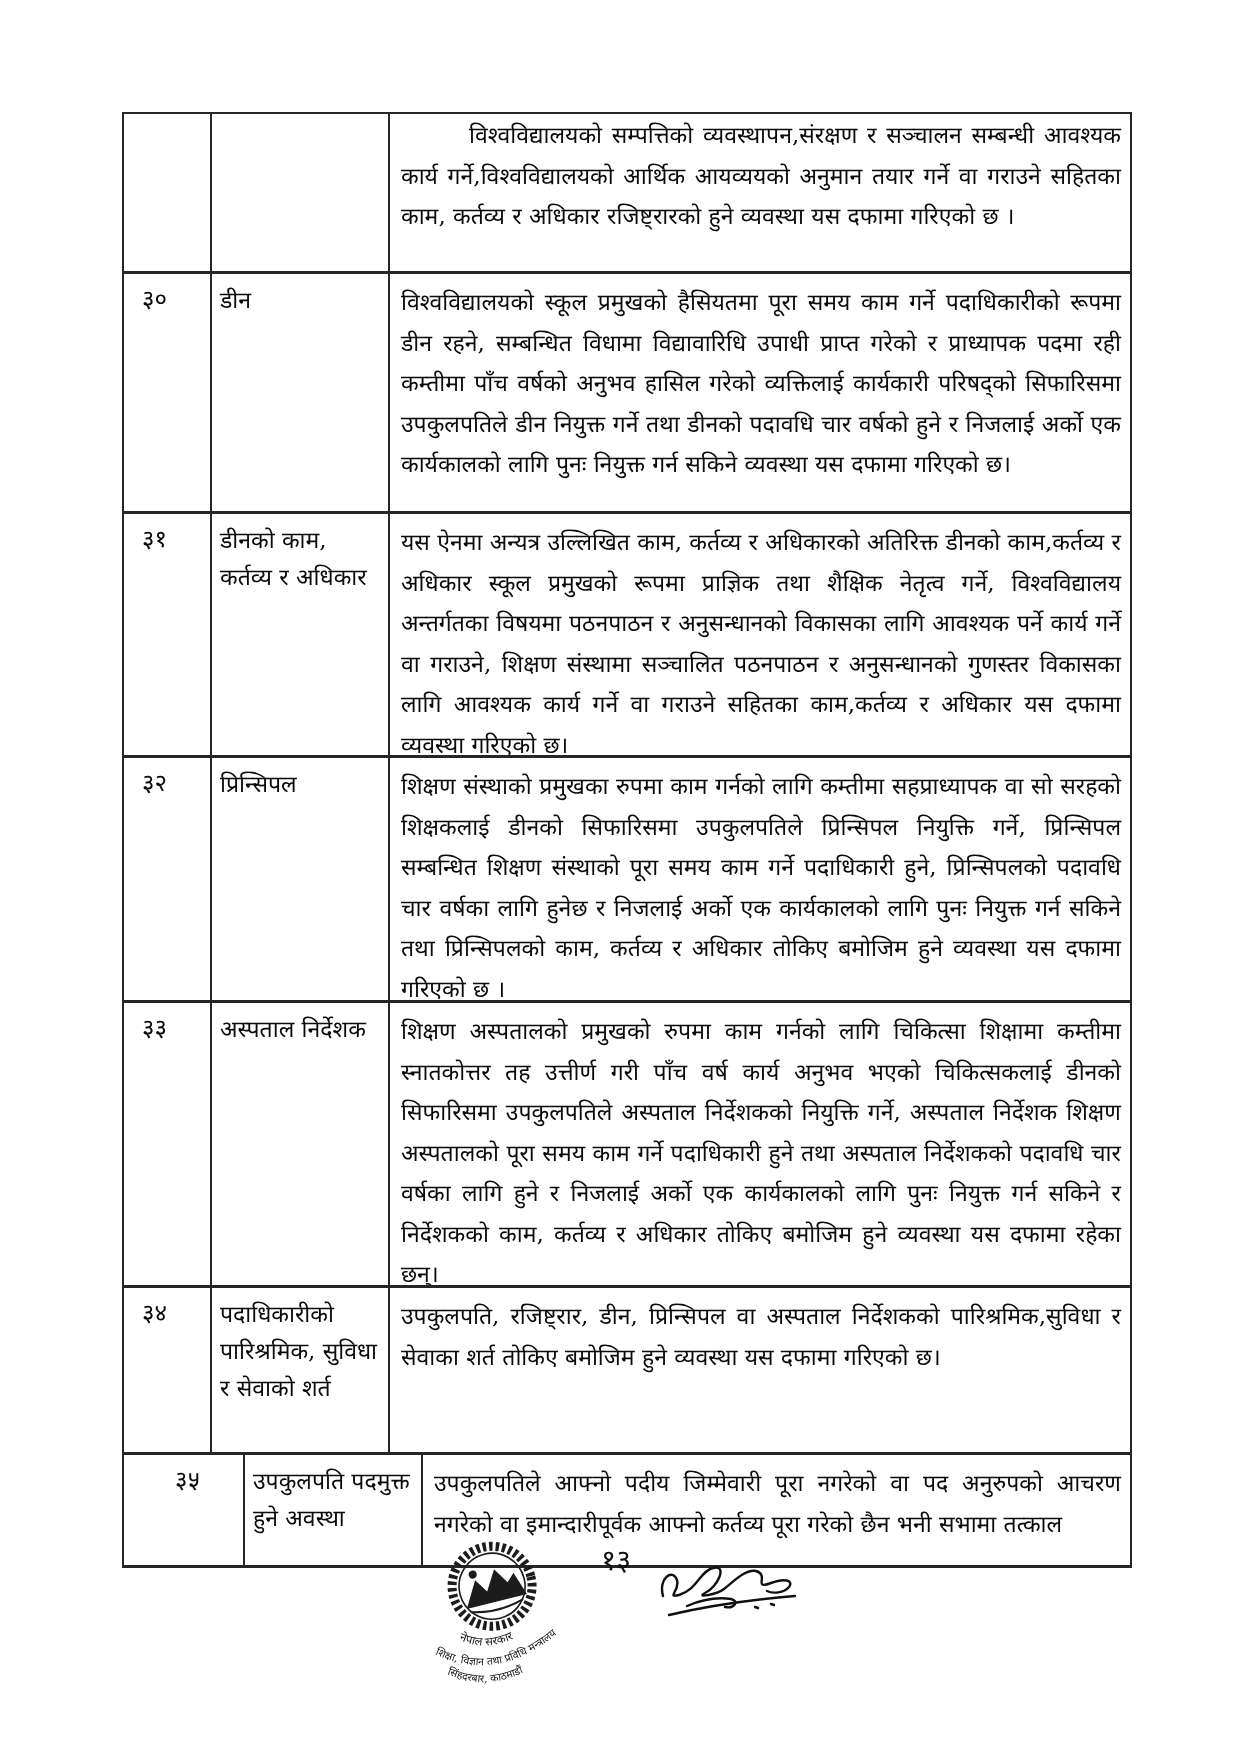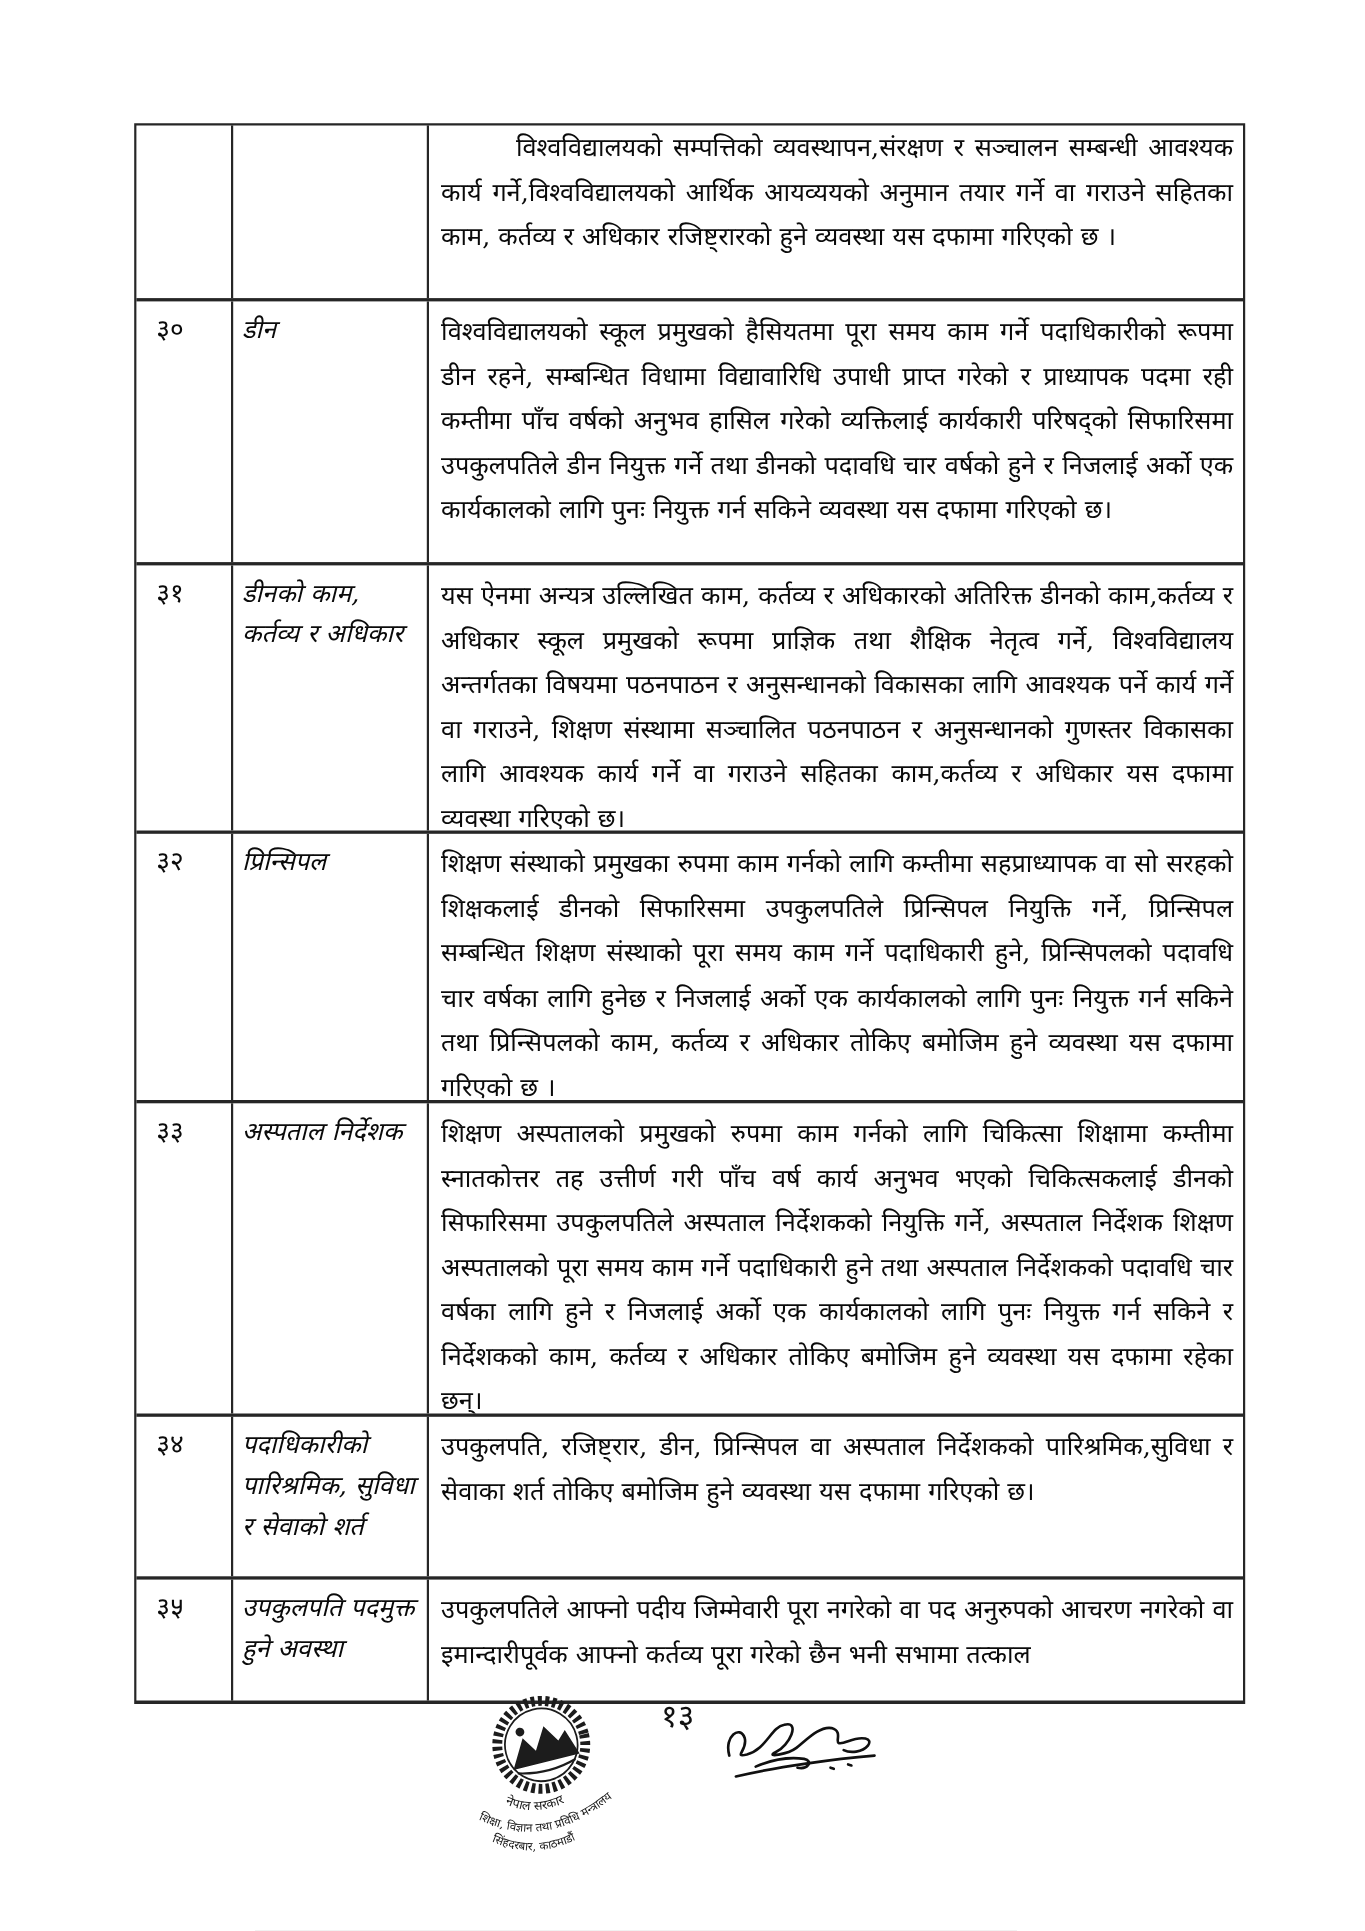--- a/index.html
+++ b/index.html
@@ -18,46 +18,46 @@
     width:1010px;
     border:2px solid #262626;
     border-bottom-width:3px;
     box-sizing:border-box;
   }
   .t-row{
     display:flex;
     border-bottom:3px solid #262626;
     box-sizing:border-box;
   }
-  .t-row:last-child{border-bottom:none;}
+  .t-row:last-child{border-bottom:none;padding-left:33px;}
   .row-a {height:160px;}
   .row-30{height:240px;}
   .row-31{height:244px;}
   .row-32{height:245px;}
   .row-33{height:285px;}
-  .row-34{height:148px;}
+  .row-34{height:167px;}
   .row-35{height:110px;}
   .cell{
     box-sizing:border-box;
     overflow:hidden;
     padding:8px 10px 0 10px;
   }
   .cell.num{
     width:88px;
     padding-left:18px;
     font-size:24px;
     line-height:34px;
     border-right:2px solid #262626;
   }
   .cell.title{
     width:178px;
     font-size:23px;
     line-height:37px;
     border-right:2px solid #262626;
-    padding-left:8px;padding-right:6px;font-style:italic;
+    padding-left:8px;padding-right:6px;
   }
   .cell.content{
     flex:1;
     font-size:23px;
     line-height:40.5px;
     text-align:justify;
     padding-left:11px;padding-right:9px;
   }
   .row-a .cell.content{
     padding-top:1px;

